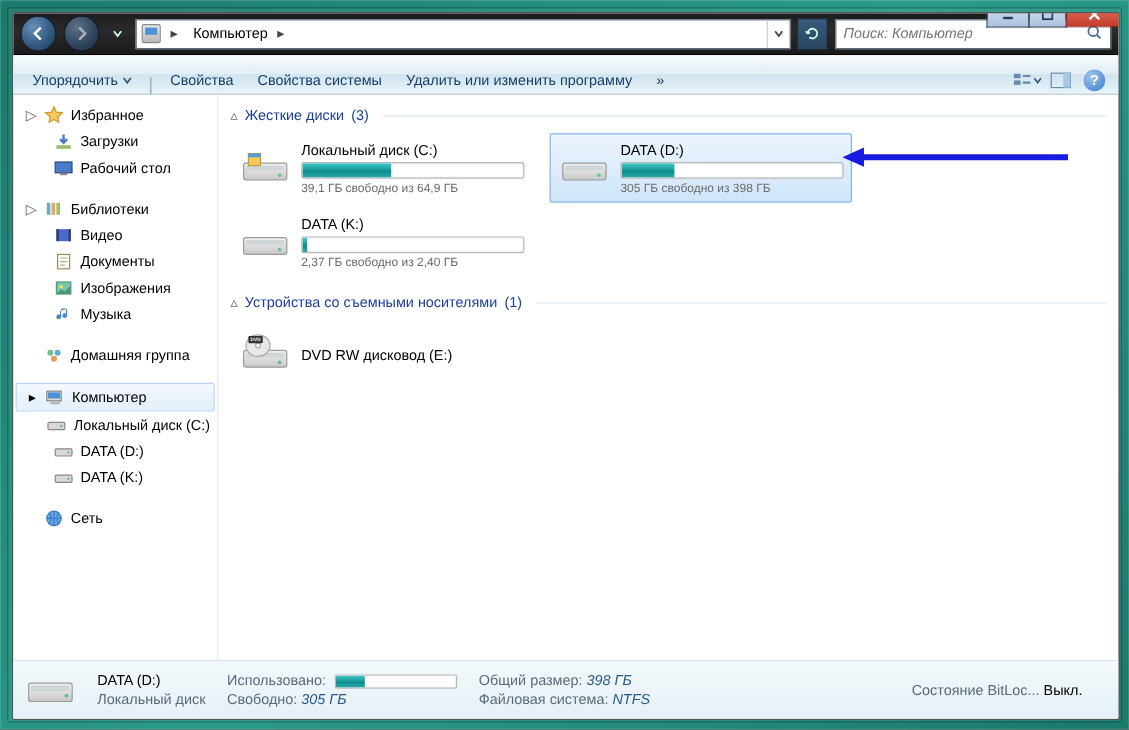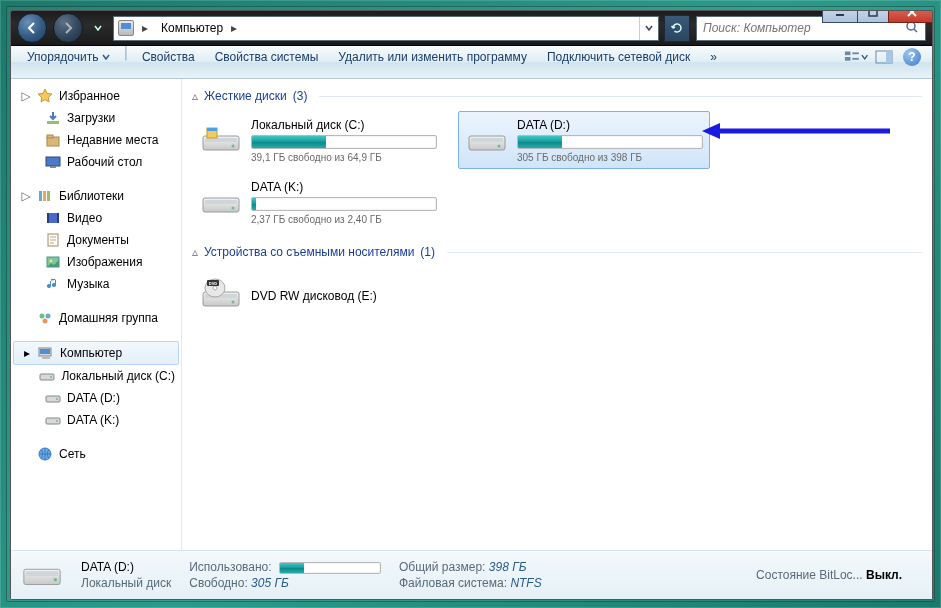--- a/index.html
+++ b/index.html
@@ -32,21 +32,21 @@
   .addricon::after{content:"";position:absolute;inset:2px 2px 6px 2px;background:#4d90d8;}
   .addrchev{width:14px;display:flex;align-items:center;justify-content:center;color:#444;}
   .addrflex{flex:1;}
   .addrdd{width:18px;border-left:1px solid #ccc;display:flex;align-items:center;justify-content:center;color:#445;}
   .refresh{width:24px;height:25px;margin-left:-1px;background:linear-gradient(#3a5a7a,#2a4560);
            border:1px solid #1a2a3a;display:flex;align-items:center;justify-content:center;color:#cfe;}
   .searchbox{width:220px;height:23px;border:1px solid #5a6a7a;background:#fff;display:flex;align-items:center;padding:0 4px;}
   .searchbox input{flex:1;border:none;outline:none;font-style:italic;color:#8b5cf6;font-size:12px;background:transparent;}
   .sicon{width:16px;color:#4a6a9a;}
   
-  .toolbar{height:32px;display:flex;align-items:flex-start;gap:4px;padding:0 8px;
+  .toolbar{height:32px;display:flex;align-items:flex-end;gap:4px;padding:0 8px;
            background:linear-gradient(#f7fbfd,#e1eef5 48%,#d1e4ef 52%,#e8f3f8);
            border-bottom:1px solid #b5cad6;color:#1a3e6a;}
   .tbtn{padding:4px 8px;border-radius:2px;display:flex;align-items:center;gap:4px;}
   .tsep{color:#7a9ab5;}
   .tflex{flex:1;}
   .ticon{width:24px;height:22px;display:flex;align-items:center;justify-content:center;color:#335a82;}
   .help{width:18px;height:18px;border-radius:50%;background:radial-gradient(circle at 35% 30%,#9ec7f0,#3a7acb);color:#fff;display:flex;align-items:center;justify-content:center;font-weight:bold;font-size:12px;}
   
   .body{flex:1;display:flex;min-height:0;}
   .sidebar{width:170px;border-right:1px solid #e1eaf0;padding:6px 0;overflow:auto;}
@@ -167,23 +167,20 @@
     <div class="tbtn">
             <span>Свойства</span>
           </div>
     <div class="tbtn">
             <span>Свойства системы</span>
           </div>
     <div class="tbtn">
             <span>Удалить или изменить программу</span>
           </div>
     <div class="tbtn">
-            <span>Подключить сетевой диск</span>
-          </div>
-    <div class="tbtn">
             <span>»</span>
           </div>
     <div class="tflex"></div>
     <div class="ticon">
       <svg width="18" height="16" viewBox="0 0 18 16">
               <rect x="1" y="2" width="6" height="4" fill="#6a8aaa"></rect>
               <rect x="1" y="8" width="6" height="4" fill="#6a8aaa"></rect>
               <rect x="9" y="3" width="7" height="2" fill="#6a8aaa"></rect>
               <rect x="9" y="9" width="7" height="2" fill="#6a8aaa"></rect>
             </svg>
@@ -212,28 +209,20 @@
                 </svg>
           <span>Избранное</span>
         </div>
         <div class="navitem">
           <span class="navexp"></span>
           <svg class="ico16" viewBox="0 0 16 16">
                   <rect x="2" y="11" width="12" height="3" fill="#9abf6a"></rect>
                   <path d="M8 2v6M5 6l3 3 3-3" fill="none" stroke="#4a7aca" stroke-width="2"></path>
                 </svg>
           <span>Загрузки</span>
-        </div>
-        <div class="navitem">
-          <span class="navexp"></span>
-          <svg class="ico16" viewBox="0 0 16 16">
-                  <rect x="2" y="5" width="12" height="9" fill="#d8b878" stroke="#a88a4a"></rect>
-                  <rect x="2" y="3" width="6" height="3" fill="#d8b878" stroke="#a88a4a"></rect>
-                </svg>
-          <span>Недавние места</span>
         </div>
         <div class="navitem">
           <span class="navexp"></span>
           <svg class="ico16" viewBox="0 0 16 16">
                   <rect x="1" y="3" width="14" height="9" fill="#4a7aca" stroke="#2a4a7a"></rect>
                   <rect x="5" y="12" width="6" height="2" fill="#888"></rect>
                 </svg>
           <span>Рабочий стол</span>
         </div>
       </div>
@@ -450,19 +439,19 @@
            <span class="stval">305 ГБ</span></div>
     </div>
     <div class="stcol">
       <div><span class="stlbl">Общий размер:</span>
            <span class="stval">398 ГБ</span></div>
       <div><span class="stlbl">Файловая система:</span>
            <span class="stval">NTFS</span></div>
     </div>
     <div class="stcol" style="margin-left:auto;margin-right:20px;">
       <div><span class="stlbl">Состояние BitLoc...</span>
-           <span style="color:#000;font-weight:bold;">Выкл.</span></div>
+           <span style="color:#000;font-weight:normal;">Выкл.</span></div>
     </div>
   </div>
 
 </div>
     </div>
   </div>
 
 </body></html>

